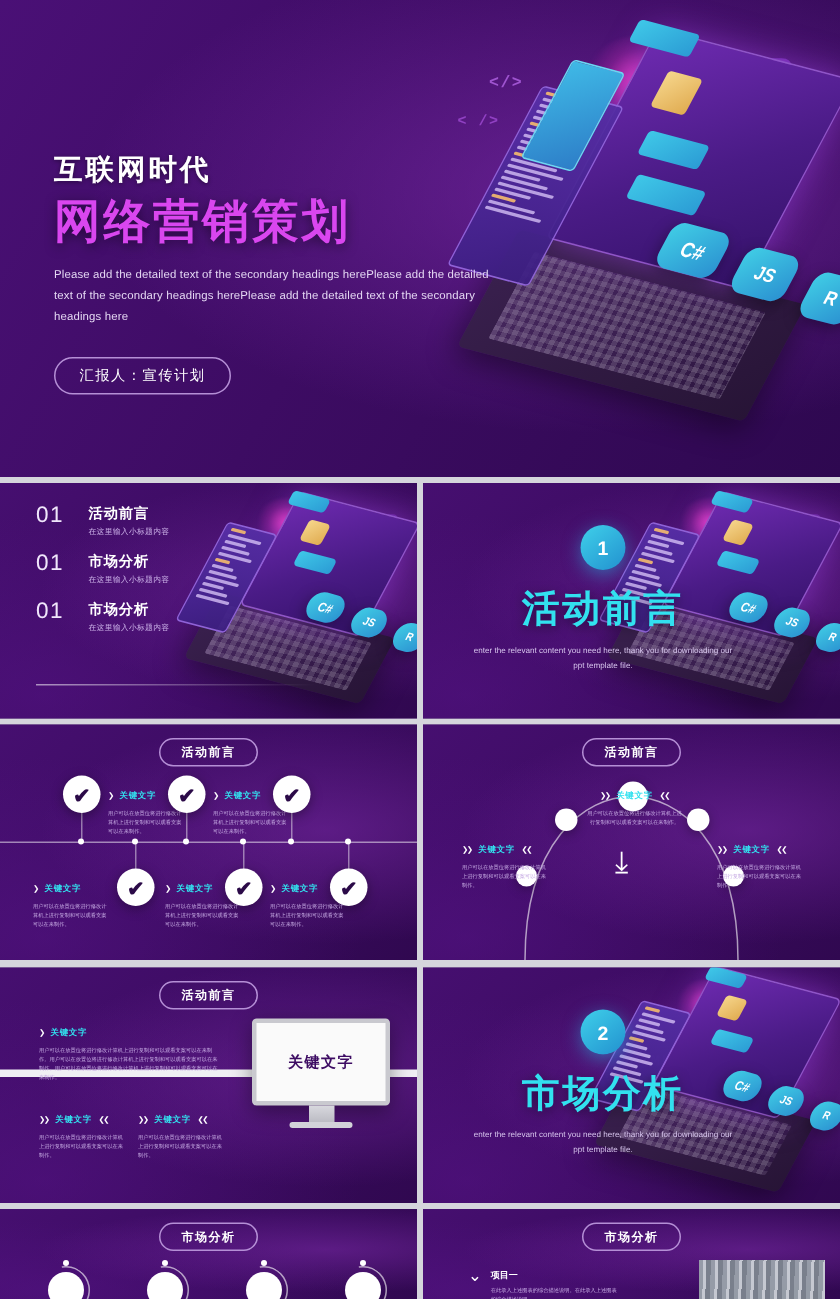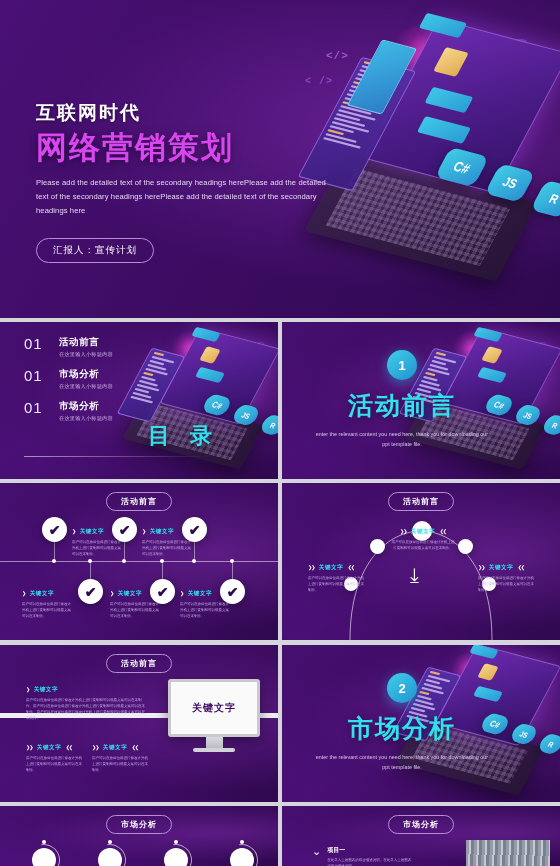--- a/index.html
+++ b/index.html
@@ -320,21 +320,20 @@
       </div>
       <div class="toc-row">
         <div class="toc-num">01</div>
         <div class="toc-txt">
           <div class="toc-h">市场分析</div>
           <div class="toc-s">在这里输入小标题内容</div>
         </div>
       </div>
     </div>
     <div class="toc-rule"></div>
-    <div class="toc-word">目 录</div>
   </section>
 
   <section class="slide half" style="left:282px; top:322px;">
     <div class="bgwash"></div>
 
     <div class="art" style="left:118px; top:4px; width:170px; height:150px;">
       <span class="codeword" style="left:122px; top:14px; font-size:13px;">PHP</span>
       <span class="codeword" style="left:28px; top:76px; font-size:11px;">HTML</span>
       <div class="glow-pink" style="left:52px; top:6px; width:42px; height:34px;"></div>
       <div class="lap-base" style="left:8px; top:84px; width:134px; height:44px;"></div>

